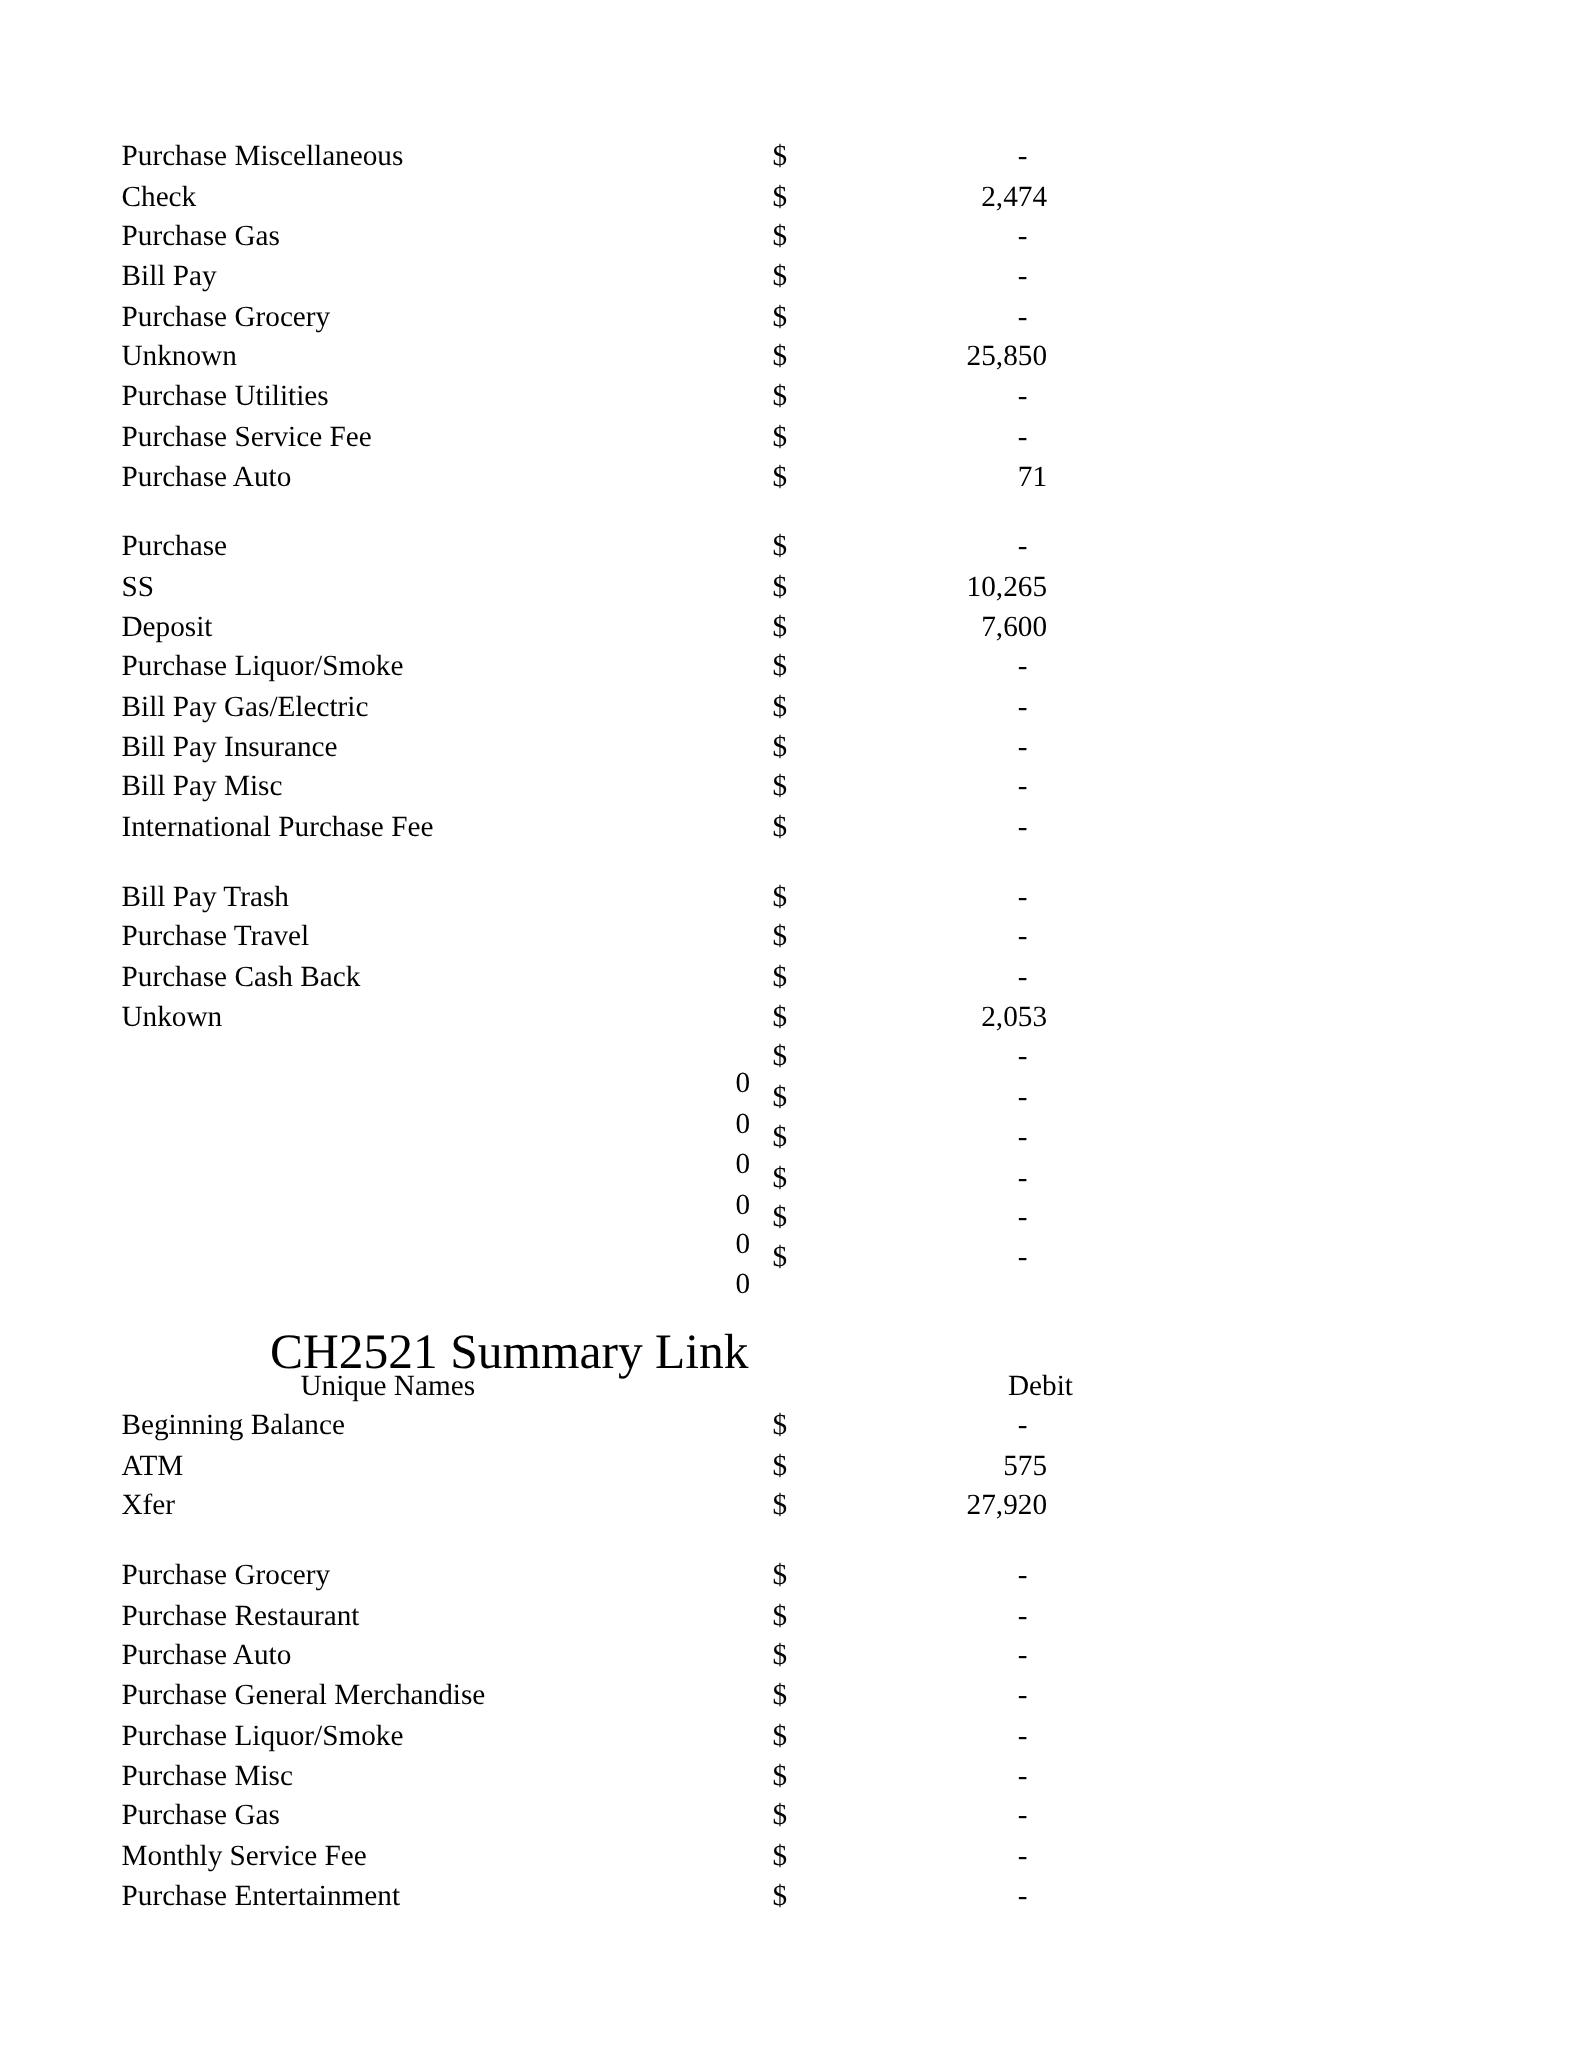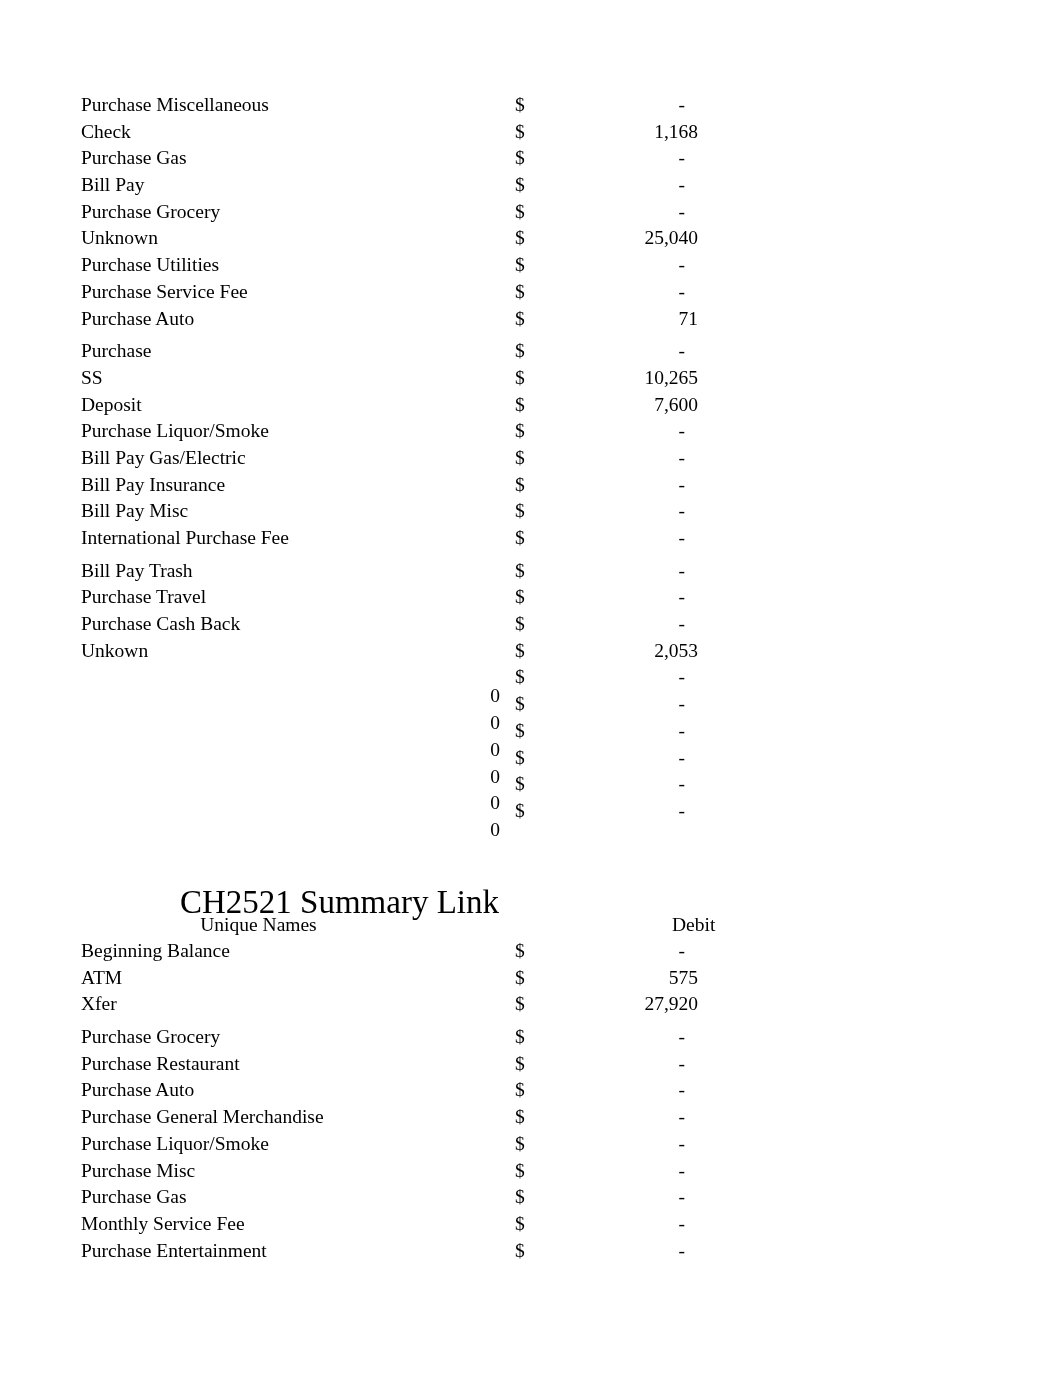--- a/index.html
+++ b/index.html
@@ -32,21 +32,21 @@
   }
   .row {
     display: flex;
     align-items: baseline;
     height: 26.7px;
     font-size: 19.5px;
     line-height: 26.7px;
     white-space: nowrap;
   }
   .row.gap-before {
-    margin-top: 6px;
+    margin-top: 20px;
   }
   .c-name {
     width: 500px;
     padding-left: 81px;
     box-sizing: border-box;
     overflow: hidden;
   }
   .c-zero {
     width: 3px;
     margin-left: -3px;
@@ -127,21 +127,21 @@
           </div>
           <div class="c-cur">$</div>
           <div class="c-amt dash">-</div>
         </div>
         <div class="row">
           <div class="c-name">Check</div>
           <div class="c-zero">
             <span></span>
           </div>
           <div class="c-cur">$</div>
-          <div class="c-amt">1,168</div>
+          <div class="c-amt">2,474</div>
         </div>
         <div class="row">
           <div class="c-name">Purchase Gas</div>
           <div class="c-zero">
             <span></span>
           </div>
           <div class="c-cur">$</div>
           <div class="c-amt dash">-</div>
         </div>
         <div class="row">
@@ -159,21 +159,21 @@
           </div>
           <div class="c-cur">$</div>
           <div class="c-amt dash">-</div>
         </div>
         <div class="row">
           <div class="c-name">Unknown</div>
           <div class="c-zero">
             <span></span>
           </div>
           <div class="c-cur">$</div>
-          <div class="c-amt">25,040</div>
+          <div class="c-amt">25,850</div>
         </div>
         <div class="row">
           <div class="c-name">Purchase Utilities</div>
           <div class="c-zero">
             <span></span>
           </div>
           <div class="c-cur">$</div>
           <div class="c-amt dash">-</div>
         </div>
         <div class="row">

